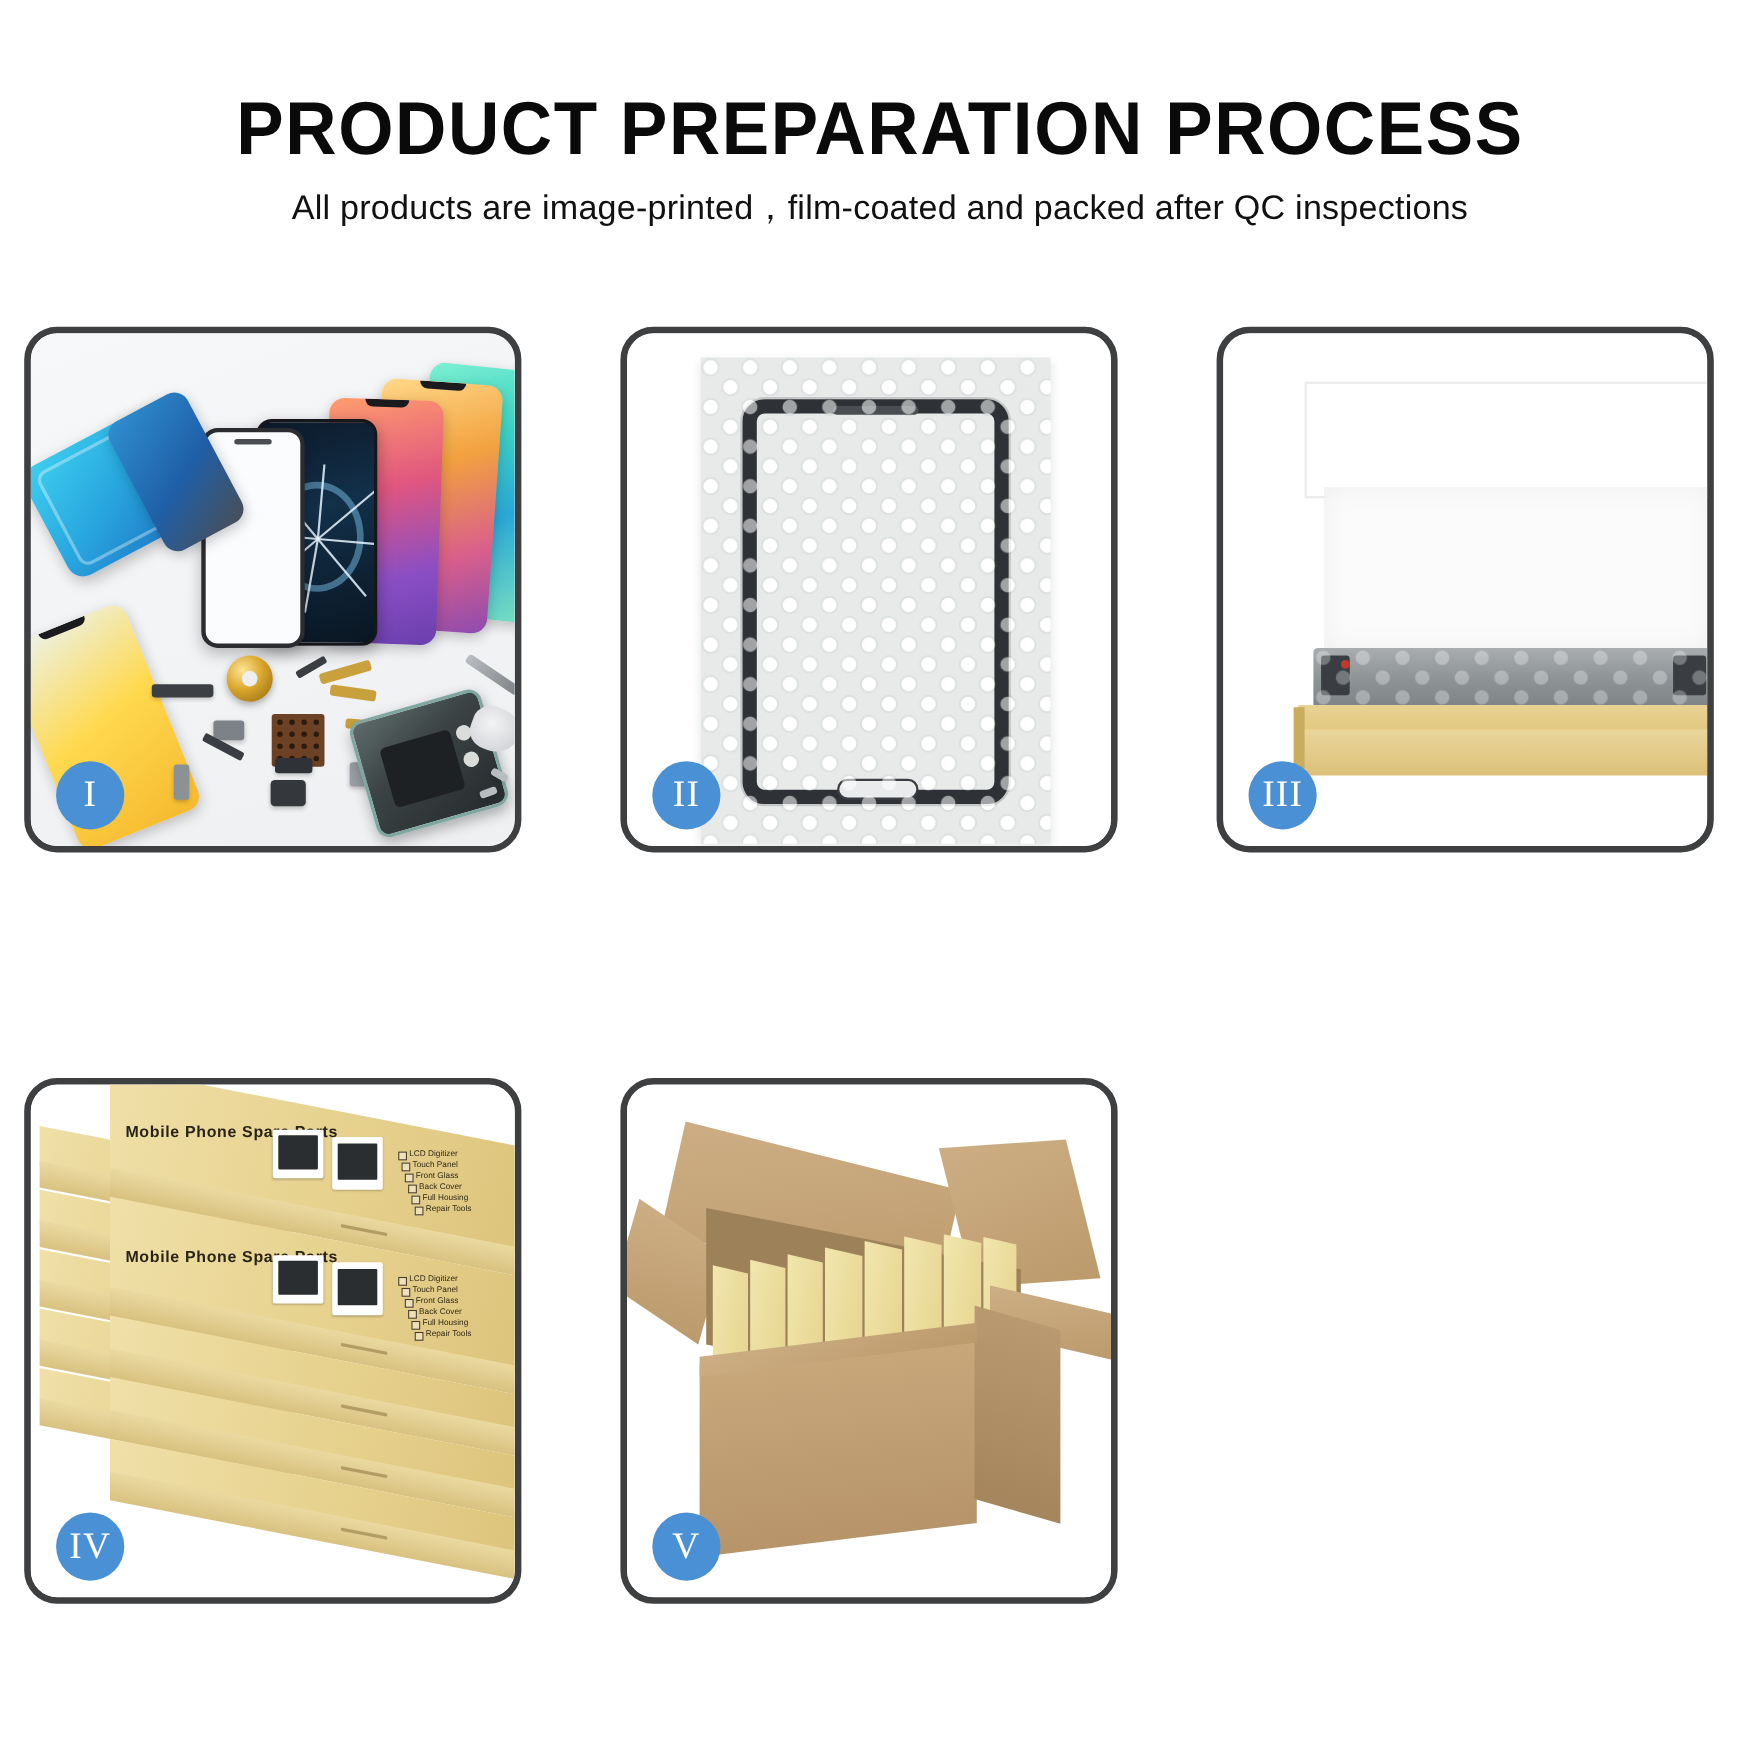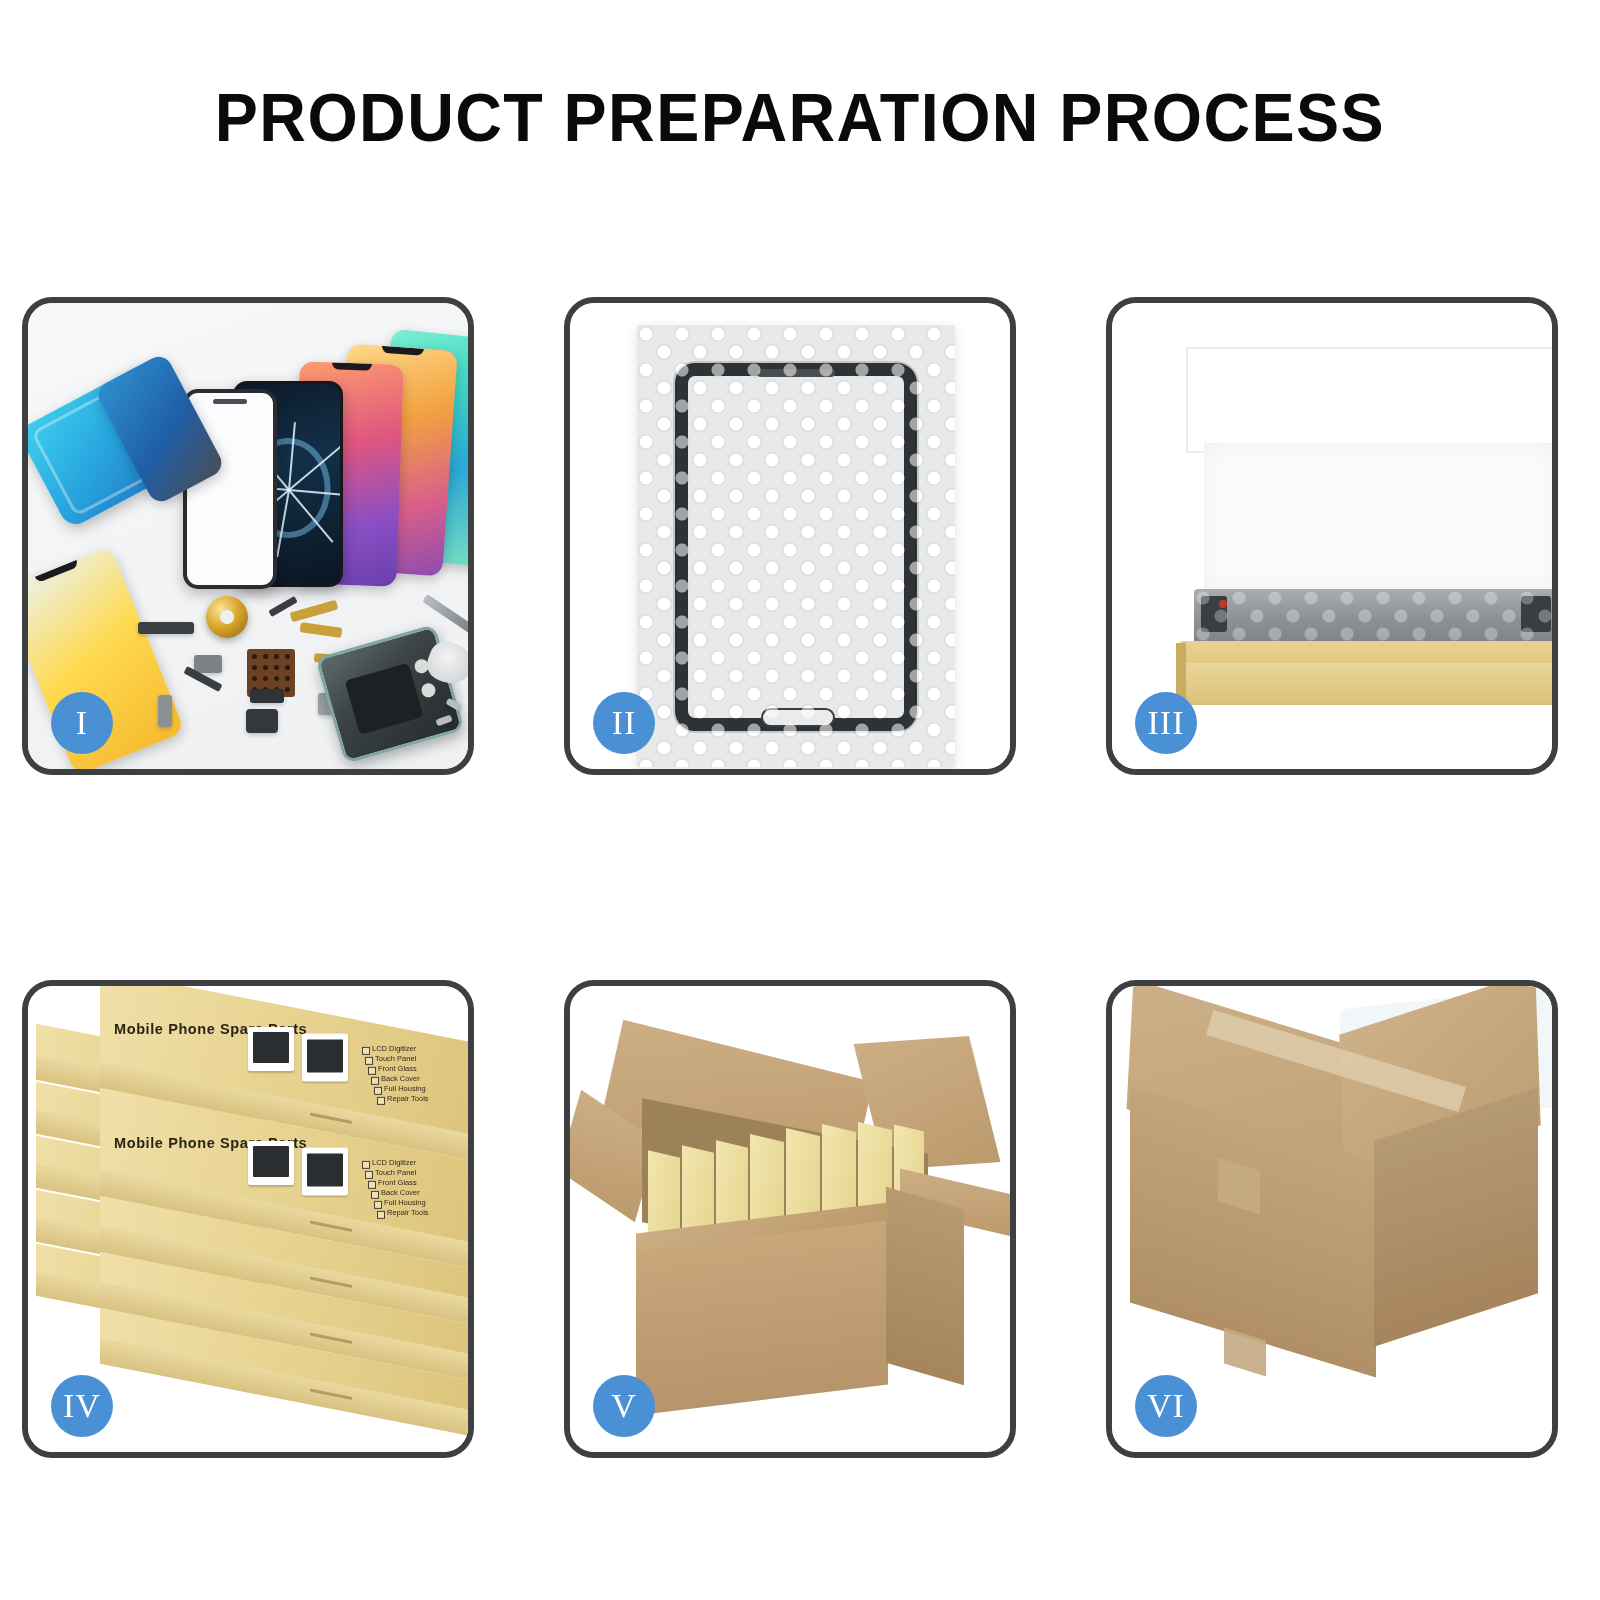--- a/index.html
+++ b/index.html
@@ -127,20 +127,21 @@
   .sc-right{position:absolute;background:linear-gradient(180deg,#b59madd,#a6845d);}
   .sc-tape{position:absolute;background:rgba(226,208,176,.75);}
   .sc-tab{position:absolute;background:rgba(196,170,130,.9);}
   .sc-bag{position:absolute;background:rgba(236,243,247,.75);border-radius:10px;}
 </style>
 </head>
 <body>
 
 <div class="header">
   <div class="title">PRODUCT PREPARATION PROCESS</div>
+  <div class="subtitle">All products are image-printed，film-coated and packed after QC inspections</div>
 </div>
 
 <div class="grid">
 
   <div class="card" style="left:22px;top:297px;width:452px;height:478px;">
     <div class="card-inner">
       <div class="p1bg"></div>
 
       <div class="ph" style="left:352px;top:31px;width:118px;height:228px;transform:rotate(6deg);
                   background:linear-gradient(155deg,#7ef0d2 0%,#3fd5c4 30%,#2aa7d6 60%,#7be0c0 100%);"></div>
@@ -375,34 +376,14 @@
 
       <div class="ct-flap" style="left:330px;top:196px;width:116px;height:42px;transform:skewY(13deg);"></div>
 
       <div class="ct-front" style="left:66px;top:238px;width:252px;height:176px;transform:skewY(-7deg);"></div>
       <div class="ct-side" style="left:316px;top:212px;width:78px;height:176px;transform:skewY(16deg);"></div>
       <div class="ct-flap" style="left:66px;top:232px;width:252px;height:18px;transform:skewY(-7deg);"></div>
     </div>
     <div class="badge" style="left:23px;top:389px;">V</div>
   </div>
 
-  <div class="card" style="left:1106px;top:980px;width:452px;height:478px;">
-    <div class="card-inner">
-      <div class="p2bg"></div>
-
-      <div class="sc-bag" style="left:232px;top:12px;width:212px;height:120px;transform:rotate(-6deg);"></div>
-
-      <div class="sc-top" style="left:18px;top:38px;width:300px;height:132px;transform:skewY(17deg) skewX(-3deg);"></div>
-      <div class="sc-top" style="left:230px;top:16px;width:196px;height:156px;transform:skewY(-18deg) skewX(2deg);"></div>
-
-      <div class="sc-tape" style="left:92px;top:62px;width:264px;height:26px;transform:rotate(17deg);"></div>
-
-      <div class="sc-left" style="left:18px;top:138px;width:246px;height:216px;transform:skewY(17deg);"></div>
-
-      <div class="sc-right" style="left:262px;top:128px;width:164px;height:206px;transform:skewY(-18deg);background:linear-gradient(180deg,#b59a74,#a6845d);"></div>
-
-      <div class="sc-tab" style="left:106px;top:178px;width:42px;height:44px;transform:skewY(17deg);"></div>
-      <div class="sc-tab" style="left:112px;top:348px;width:42px;height:36px;transform:skewY(17deg);"></div>
-    </div>
-    <div class="badge" style="left:23px;top:389px;">VI</div>
-  </div>
 
 </div>
 
 </body></html>

